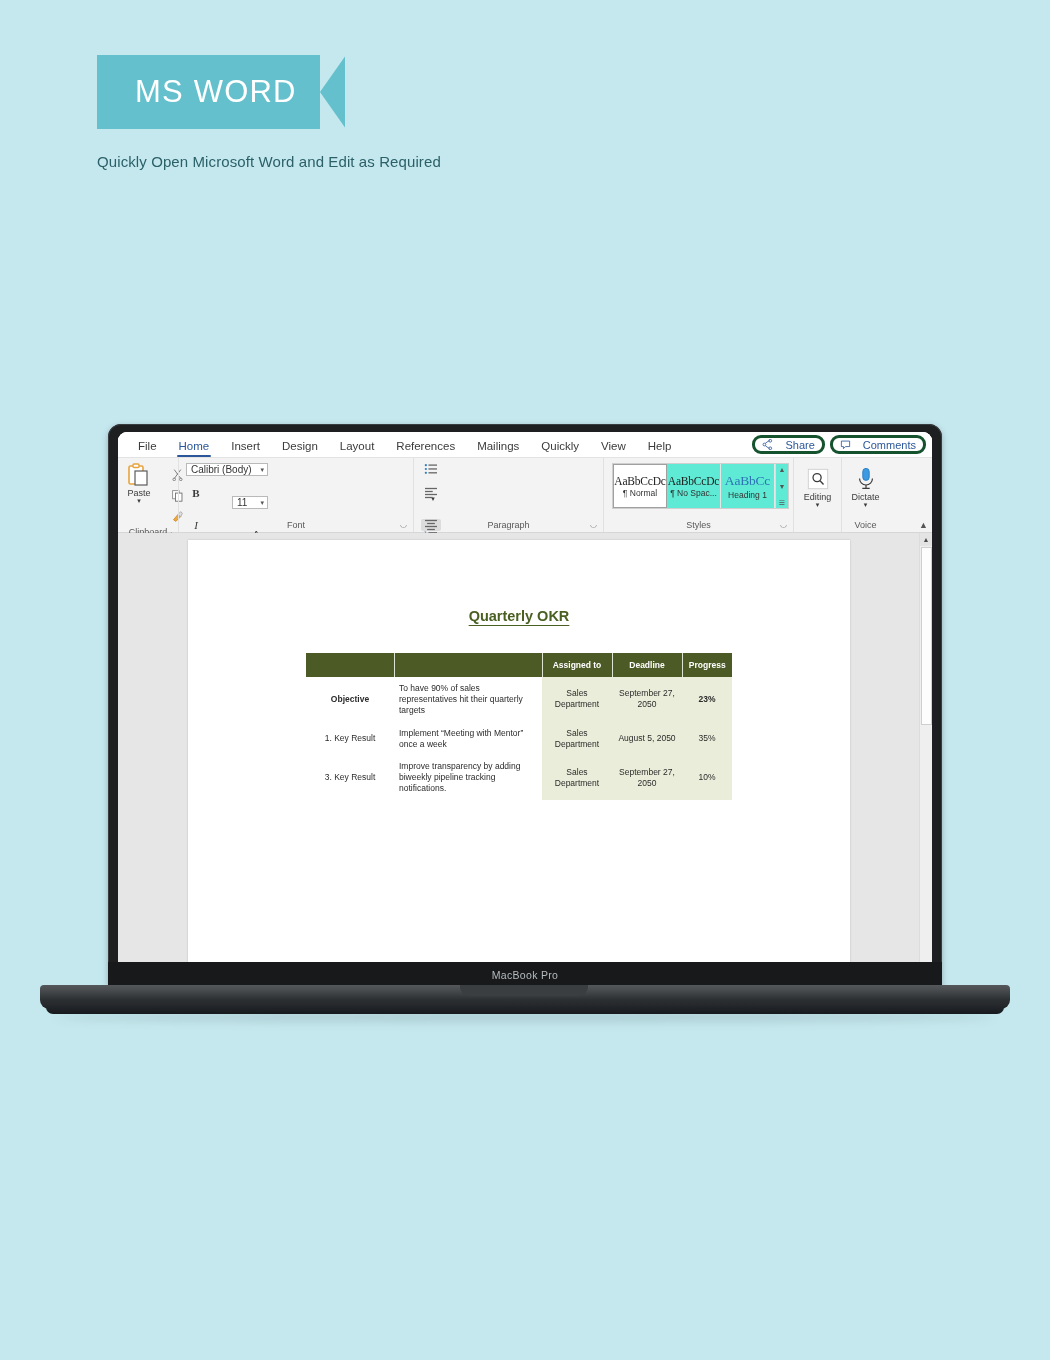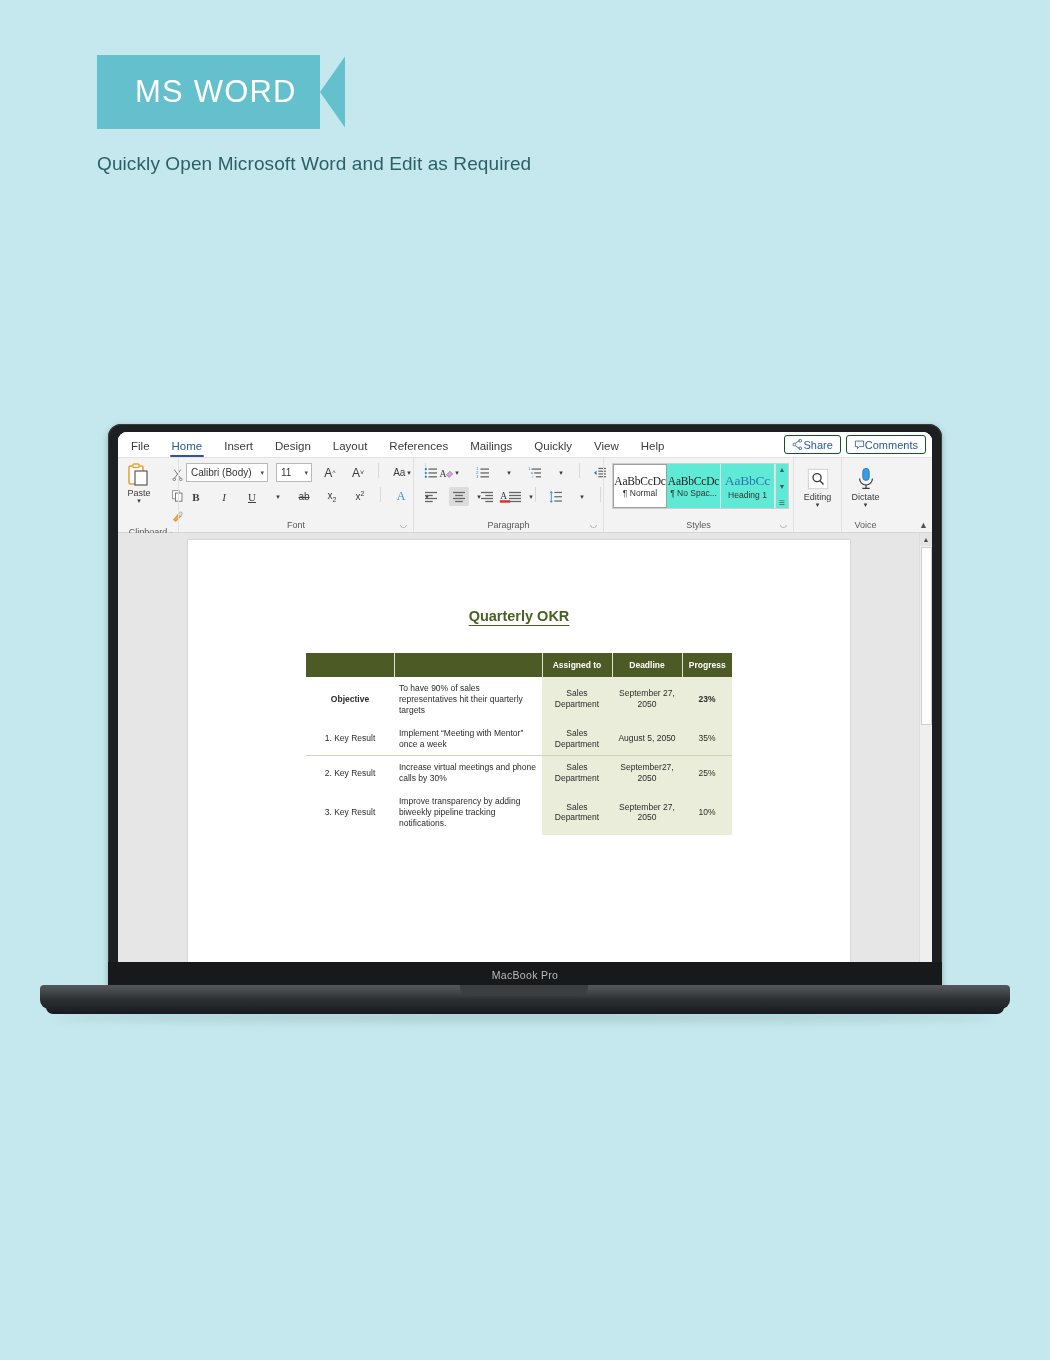--- a/index.html
+++ b/index.html
@@ -26,21 +26,21 @@
     border-top:37px solid #c5e8ee;
     border-bottom:37px solid #c5e8ee;
     border-right:26px solid transparent;
   }
   .banner-label {
     color:#ffffff; font-size:31px; letter-spacing:1.2px;
     padding-left:38px; font-weight:400;
   }
   #subtitle {
     position:absolute; left:97px; top:153px;
-    color:#2b6068; font-size:19px; letter-spacing:.1px;
+    color:#2b6068; font-size:15px; letter-spacing:.1px;
   }
 
   
   #laptop { position:absolute; left:0; top:0; width:1050px; height:1360px; pointer-events:none; }
   #laptop > * { pointer-events:auto; }
 
   
   #screen-casing {
     position:absolute; left:108px; top:424px;
     width:834px; height:563px;
@@ -93,35 +93,35 @@
     background:rgba(40,60,70,.16);
     filter:blur(5px); border-radius:50%;
   }
 
   
   #word-app { position:absolute; inset:0; background:#ffffff; display:flex; flex-direction:column; }
 
   
   #tab-strip {
     height:25px; display:flex; align-items:flex-end;
-    padding-left:2px; background:#ffffff; position:relative;text-align:center;
+    padding-left:9px; background:#ffffff; position:relative;text-align:center;
   }
   .wtab {
     font-size:11.5px; color:#3b3b3b; padding:0 11px 5px 11px;
     line-height:1; position:relative; white-space:nowrap;
   }
   .wtab.active { color:#2b579a; }
   .wtab.active:after {
     content:""; position:absolute; left:9px; right:9px; bottom:0;
     height:2.2px; background:#2b579a; border-radius:1px;
   }
   #tab-right { position:absolute; right:6px; bottom:3px; display:flex; gap:5px; }
   .tr-btn {
-    display:flex; align-items:center; gap:0;
-    border:1px solid #14532d; border-radius:3px;
+    display:flex; align-items:center; gap:12px;
+    border:3px solid #14532d; border-radius:9px;
     padding:2px 7px; font-size:11px; color:#2b579a; background:#fff;
     height:19px;
   }
 
   
   #ribbon {
     height:76px; background:#f3f3f3;
     border-top:1px solid #e3e3e3; border-bottom:1px solid #d6d6d6;
     display:flex; position:relative;
   }
@@ -138,21 +138,21 @@
   #g-clipboard { width:60px; }
   #clip-inner { display:flex; gap:13px; }
   .paste-col { display:flex; flex-direction:column; align-items:center; width:34px; }
   .paste-ico { width:24px; height:25px; position:relative; }
   .paste-label { font-size:9px; color:#3b3b3b; margin-top:0px; }
   .caret { font-size:7px; color:#3b3b3b; line-height:6px; }
   .clip-sm { display:flex; flex-direction:column; gap:2px; padding-top:2px; }
 
   
   #g-font { width:235px; }
-  .row { display:flex; align-items:flex-start; gap:8px; height:21px; }
+  .row { display:flex; align-items:flex-end; gap:20px; height:21px;flex-direction:column; }
   .combo {
     border:1px solid #b9b9b9; background:#fff; height:19px;
     display:flex; align-items:center; justify-content:space-between;
     font-size:10px; color:#333; padding:0 3px 0 4px;
   }
   #font-name { width:82px; }
   #font-size { width:36px; }
   .ib { width:20px; height:19px; display:flex; align-items:center; justify-content:center;
         font-size:11px; color:#3b3b3b; border-radius:2px; }
   .ib.sm { width:16px; }
@@ -627,27 +627,20 @@
                 <td class="c-dead">September 27, 2050</td>
                 <td class="c-prog b">23%</td>
               </tr>
               <tr>
                 <td class="c-label">1. Key Result</td>
                 <td class="c-desc">Implement “Meeting with Mentor” once a week</td>
                 <td class="c-assign">Sales Department</td>
                 <td class="c-dead">August 5, 2050</td>
                 <td class="c-prog">35%</td>
               </tr>
-              <tr class="sep-top">
-                <td class="c-label">2. Key Result</td>
-                <td class="c-desc">Increase virtual meetings and phone calls by 30%</td>
-                <td class="c-assign">Sales Department</td>
-                <td class="c-dead">September27, 2050</td>
-                <td class="c-prog">25%</td>
-              </tr>
               <tr>
                 <td class="c-label">3. Key Result</td>
                 <td class="c-desc">Improve transparency by adding biweekly pipeline tracking notifications.</td>
                 <td class="c-assign">Sales Department</td>
                 <td class="c-dead">September 27, 2050</td>
                 <td class="c-prog">10%</td>
               </tr>
             </tbody>
           </table>
         </div>

